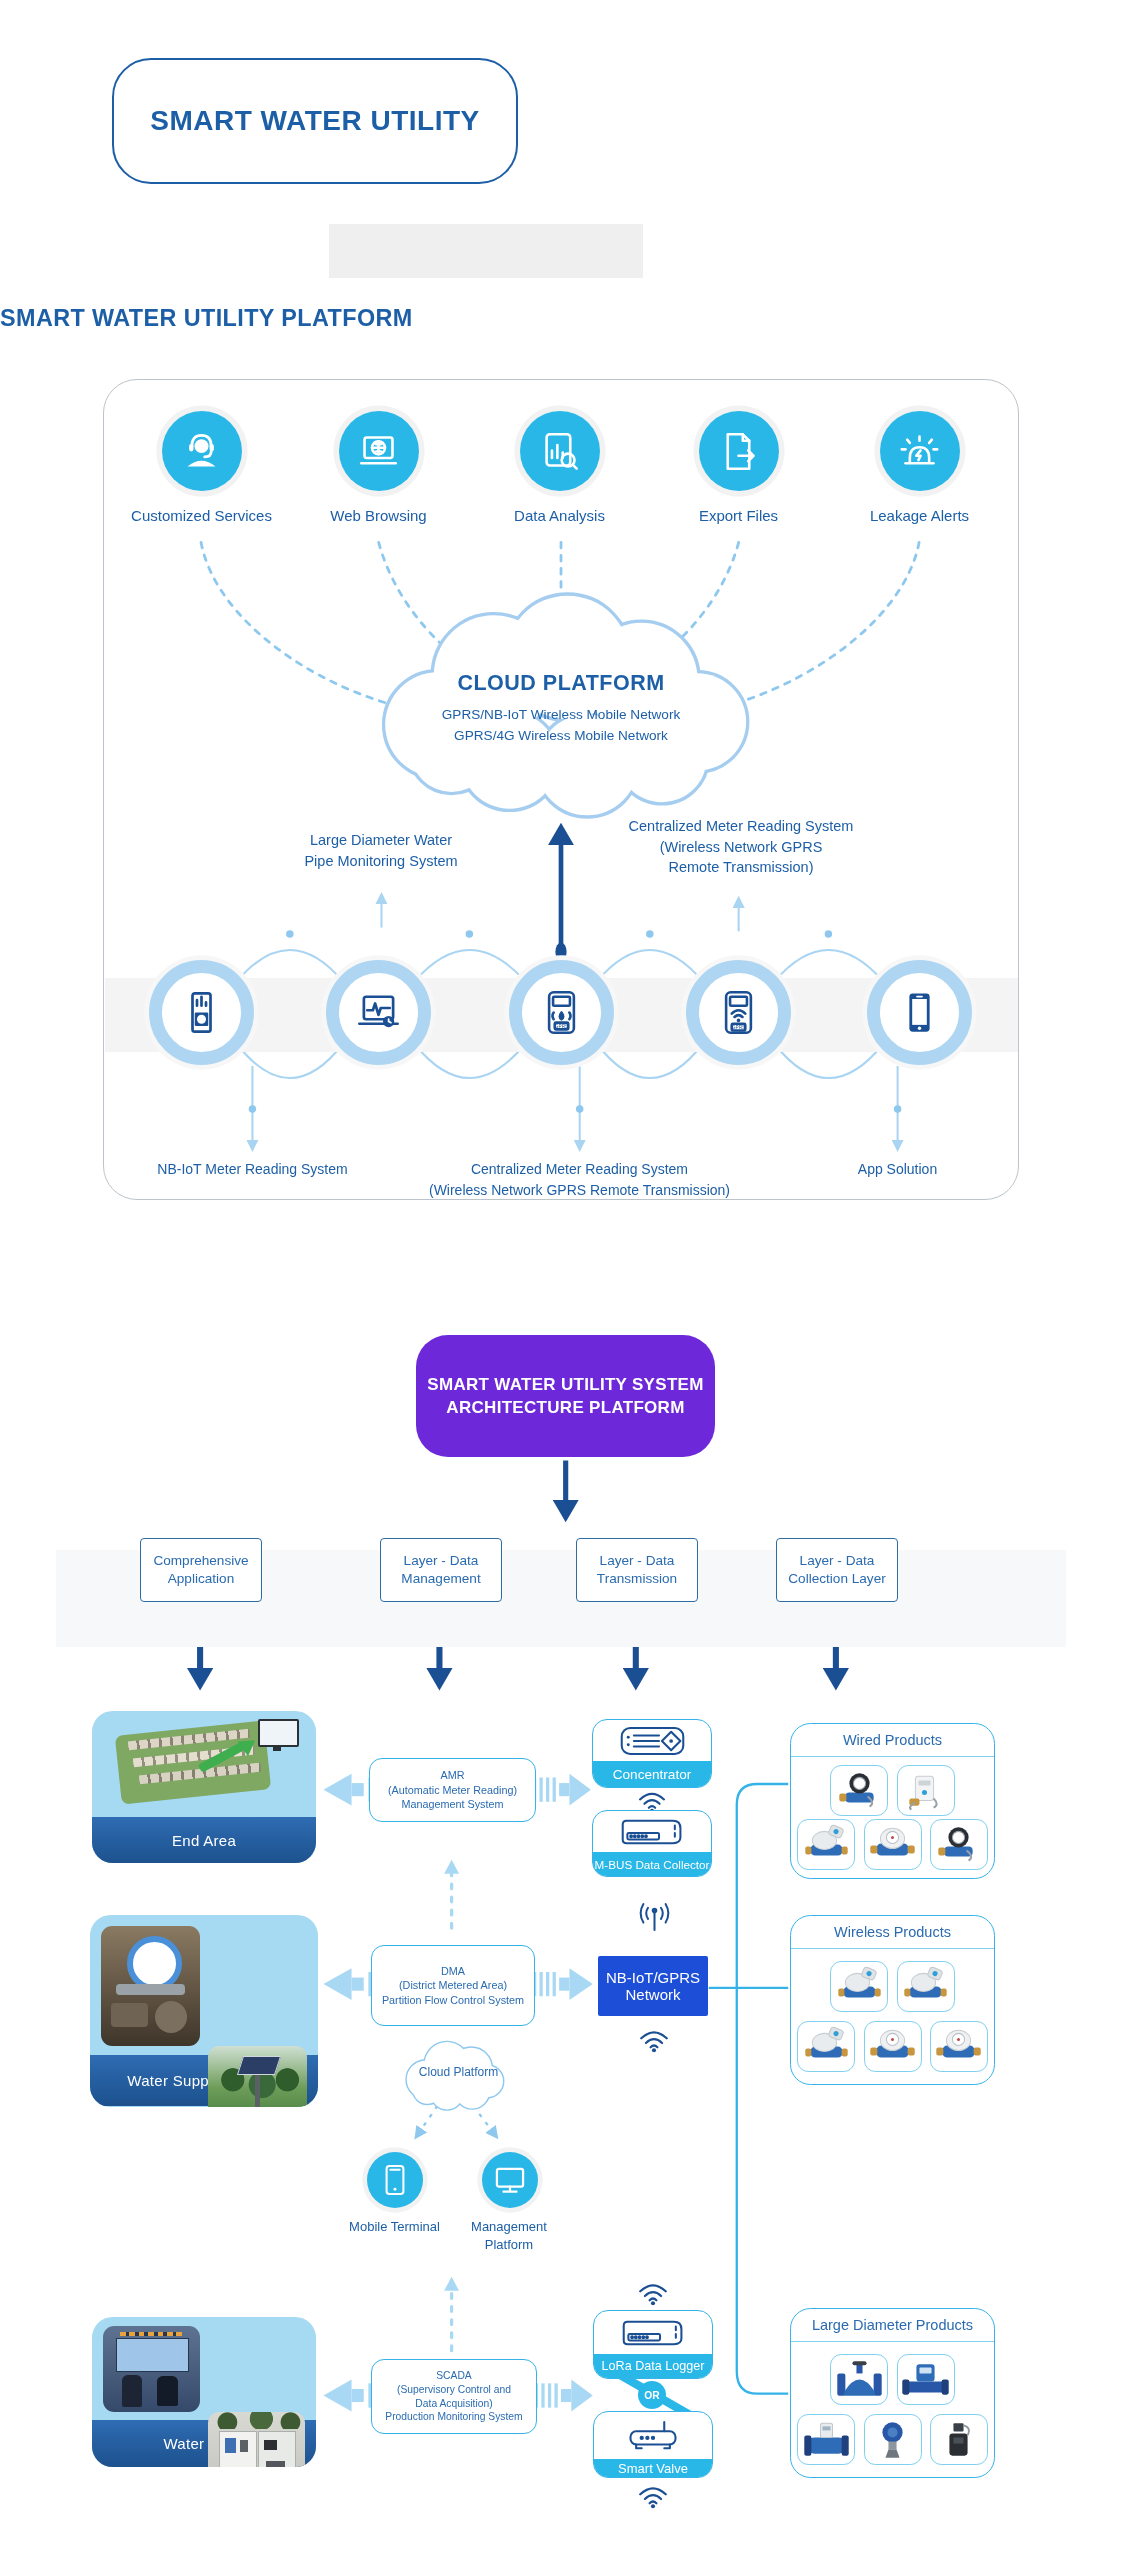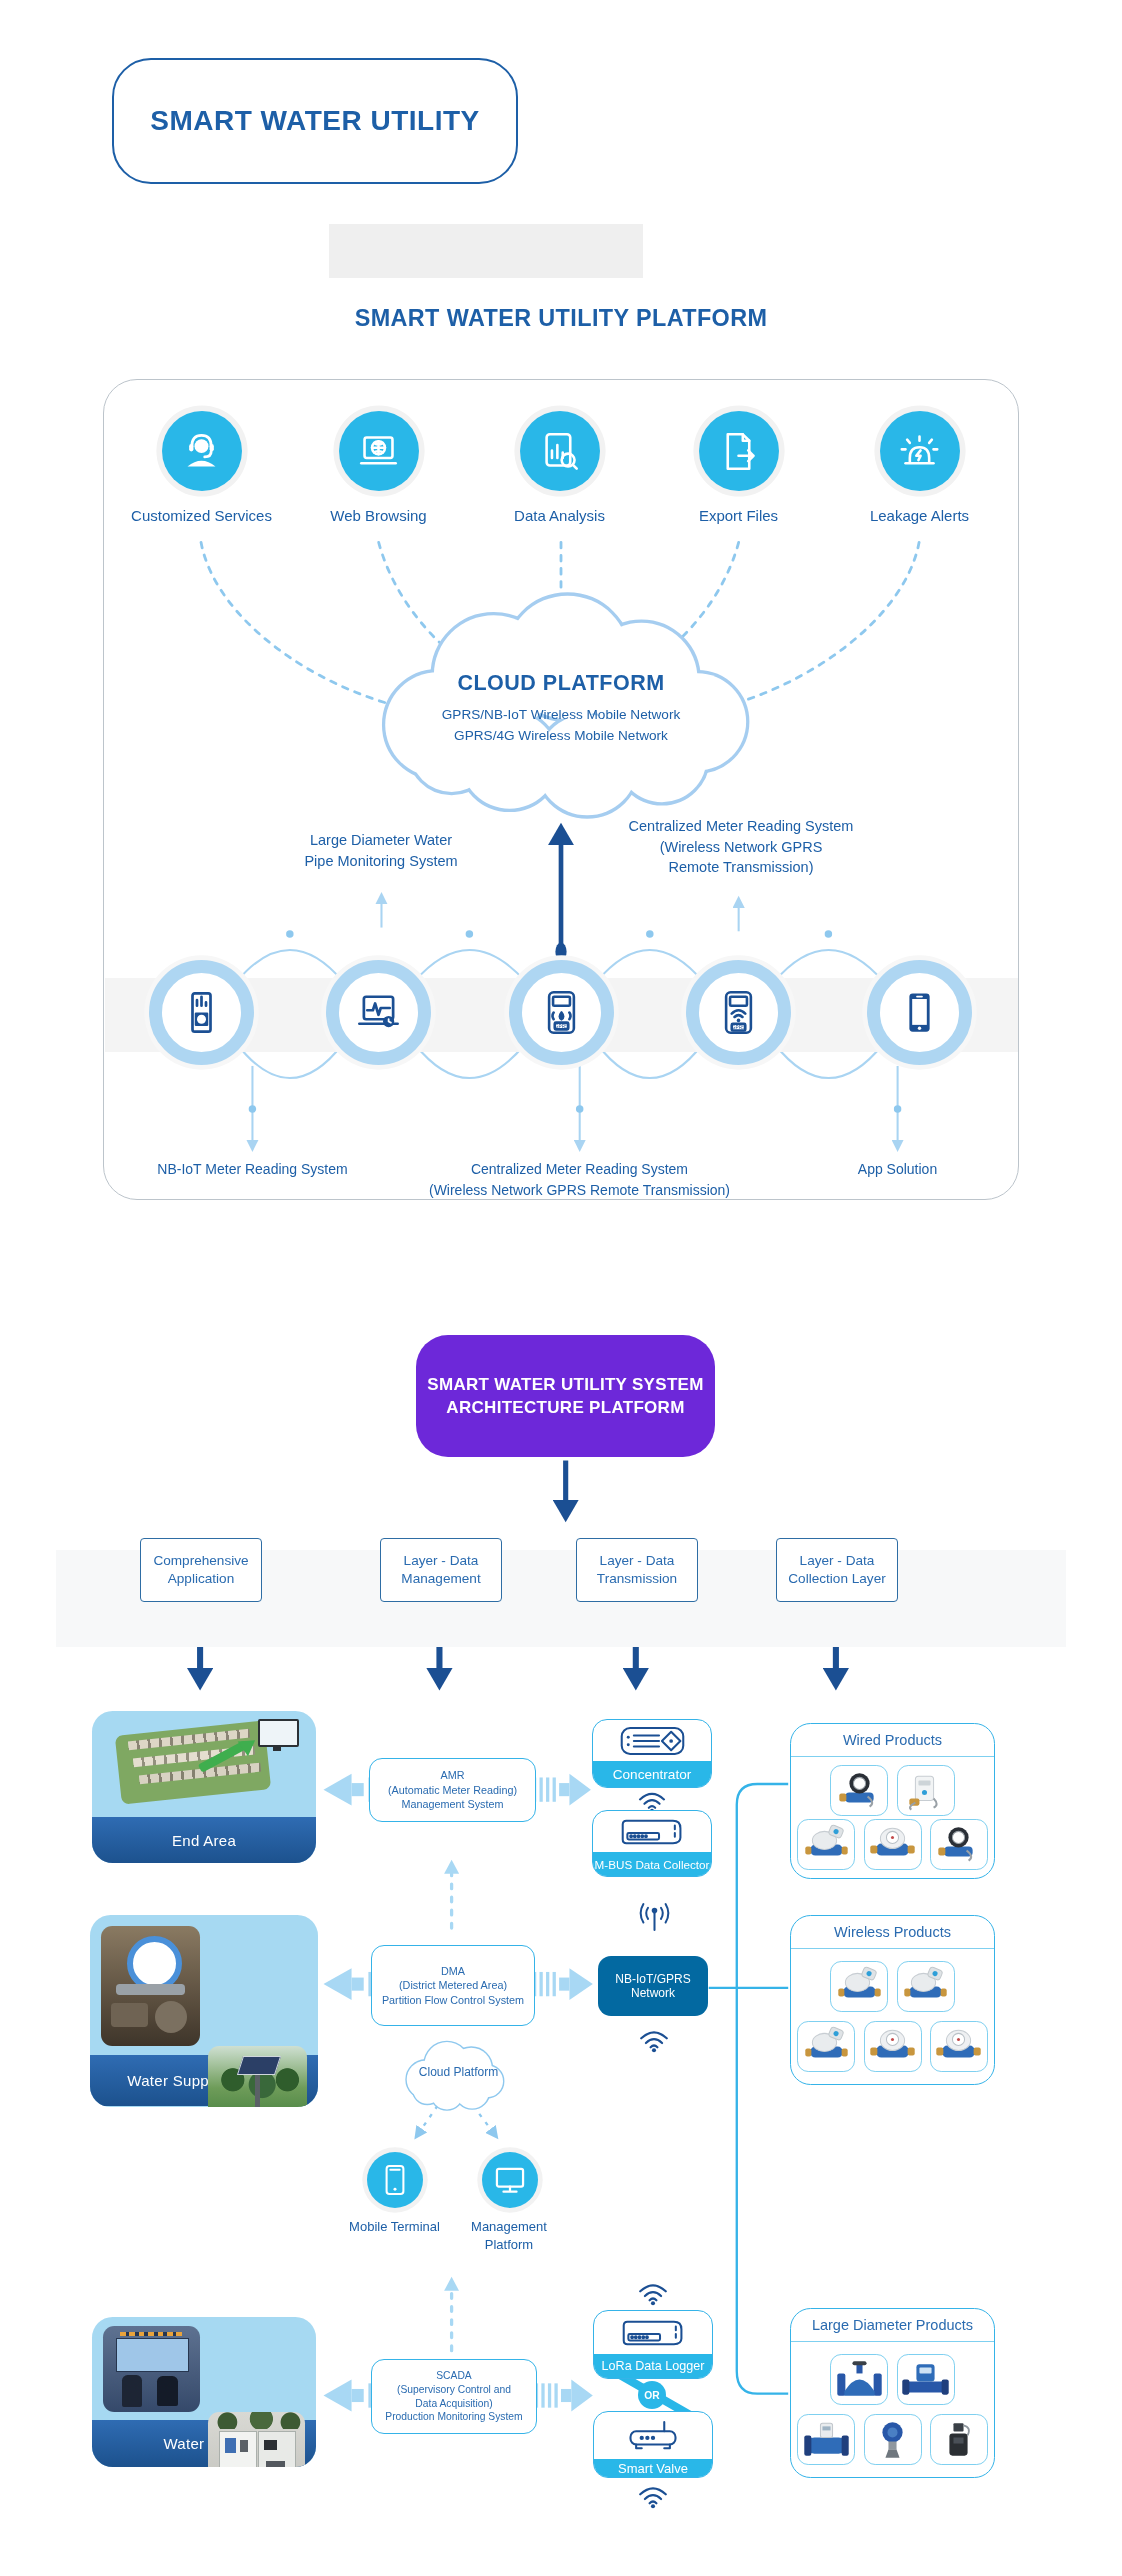--- a/index.html
+++ b/index.html
@@ -6,21 +6,21 @@
   body{width:1122px;height:2576px;position:relative;background:#fff;
        font-family:"Liberation Sans",sans-serif;color:#1d5fa7;overflow:hidden}
   .abs{position:absolute}
   .ctr{display:flex;align-items:center;justify-content:center;text-align:center}
   .col{display:flex;flex-direction:column;align-items:center;justify-content:center;text-align:center}
 
   
   .logo-box{left:112px;top:58px;width:402px;height:122px;border:2.8px solid #1d5fa7;border-radius:39px}
   .logo-text{width:100%;height:100%;font-size:28px;font-weight:800;line-height:34px;letter-spacing:0.5px;color:#1d5fa7}
   .gray-block{left:329px;top:224px;width:314px;height:54px;background:#efefef}
-  .s1-heading{left:0;top:305px;width:1122px;font-size:23.4px;font-weight:800;letter-spacing:0.4px;text-align:center;color:#1d5fa7}
+  .s1-heading{left:0;top:305px;width:1122px;font-size:23.4px;font-weight:800;letter-spacing:0.4px;text-align:left;color:#1d5fa7}
   .s1-frame{left:103px;top:379px;width:914px;height:819px;border:1.9px solid #bcc4cb;border-radius:34px}
   .s1-band{left:105px;top:978px;width:913px;height:74px;background:#f4f4f4}
   .svc{width:187px;display:flex;flex-direction:column;align-items:center;gap:16px}
   .svc-c{width:80px;height:80px;border-radius:50%;background:#29b7e8;box-shadow:0 0 0 5.6px #f2f2f2;
          display:flex;align-items:center;justify-content:center}
   .svc-l{font-size:15px;color:#1d5fa7;white-space:nowrap}
   .cloud-text{left:374px;top:671px;width:374px}
   .cloud-title{font-size:21.5px;font-weight:800;letter-spacing:0.5px;color:#1d5fa7;margin-bottom:9.4px}
   .cloud-line{font-size:13.6px;line-height:20.6px;color:#1d5fa7}
   .mid-label{font-size:14.5px;line-height:20.6px;color:#1d5fa7;text-align:center}
@@ -34,21 +34,21 @@
   .s2-band{left:56px;top:1550px;width:1010px;height:97px;background:#f7f8f9}
   .colbox{width:120px;height:62px;background:#fff;border:1.9px solid #2e6da4;border-radius:4px;
           font-size:13.6px;line-height:18px;color:#2a6bb0}
   .info{background:#fff;border:1.9px solid #35b3e8;border-radius:13px;color:#2a6bb0;
         font-size:10.8px;line-height:14.5px}
   .card{background:#a6d9f2;border-radius:20.6px;overflow:hidden}
   .card-bar{background:linear-gradient(#2f6cb3,#1c518d);color:#fff;font-size:15px;letter-spacing:0.3px}
   .dev{background:#fff;border:1.9px solid #35b3e8;border-radius:15px;overflow:hidden;display:flex;flex-direction:column}
   .dev-icon{flex:1;display:flex;align-items:center;justify-content:center}
   .dev-bar{background:#29b7e8;color:#fff;display:flex;align-items:center;justify-content:center}
-  .cyanbox{background:#0369a1;border-radius:13px;color:#fff;font-size:12px}
+  .cyanbox{background:#1d4ed8;border-radius:2px;color:#fff;font-size:15px}
   .pg{background:#fff;border:1.9px solid #35b3e8;border-radius:20.6px;display:flex;flex-direction:column}
   .pg-h{height:32px;border-bottom:1.9px solid #7fd0f0;color:#2a6bb0;font-size:14.5px;
         display:flex;align-items:center;justify-content:center}
   .pg-rows{flex:1;display:flex;flex-direction:column;justify-content:space-evenly;align-items:center;padding:3.7px 0}
   .pg-row{display:flex;gap:8.4px;justify-content:center}
   .tile{width:56px;height:49px;border:1.4px solid #7fd0f0;border-radius:11.2px;background:#fff;
         display:flex;align-items:center;justify-content:center}
   .term-c{width:56px;height:56px;border-radius:50%;background:#29b7e8;box-shadow:0 0 0 4.7px #f2f2f2;
           display:flex;align-items:center;justify-content:center}
   .term-l{font-size:13px;line-height:18px;color:#1d5fa7;text-align:center}

